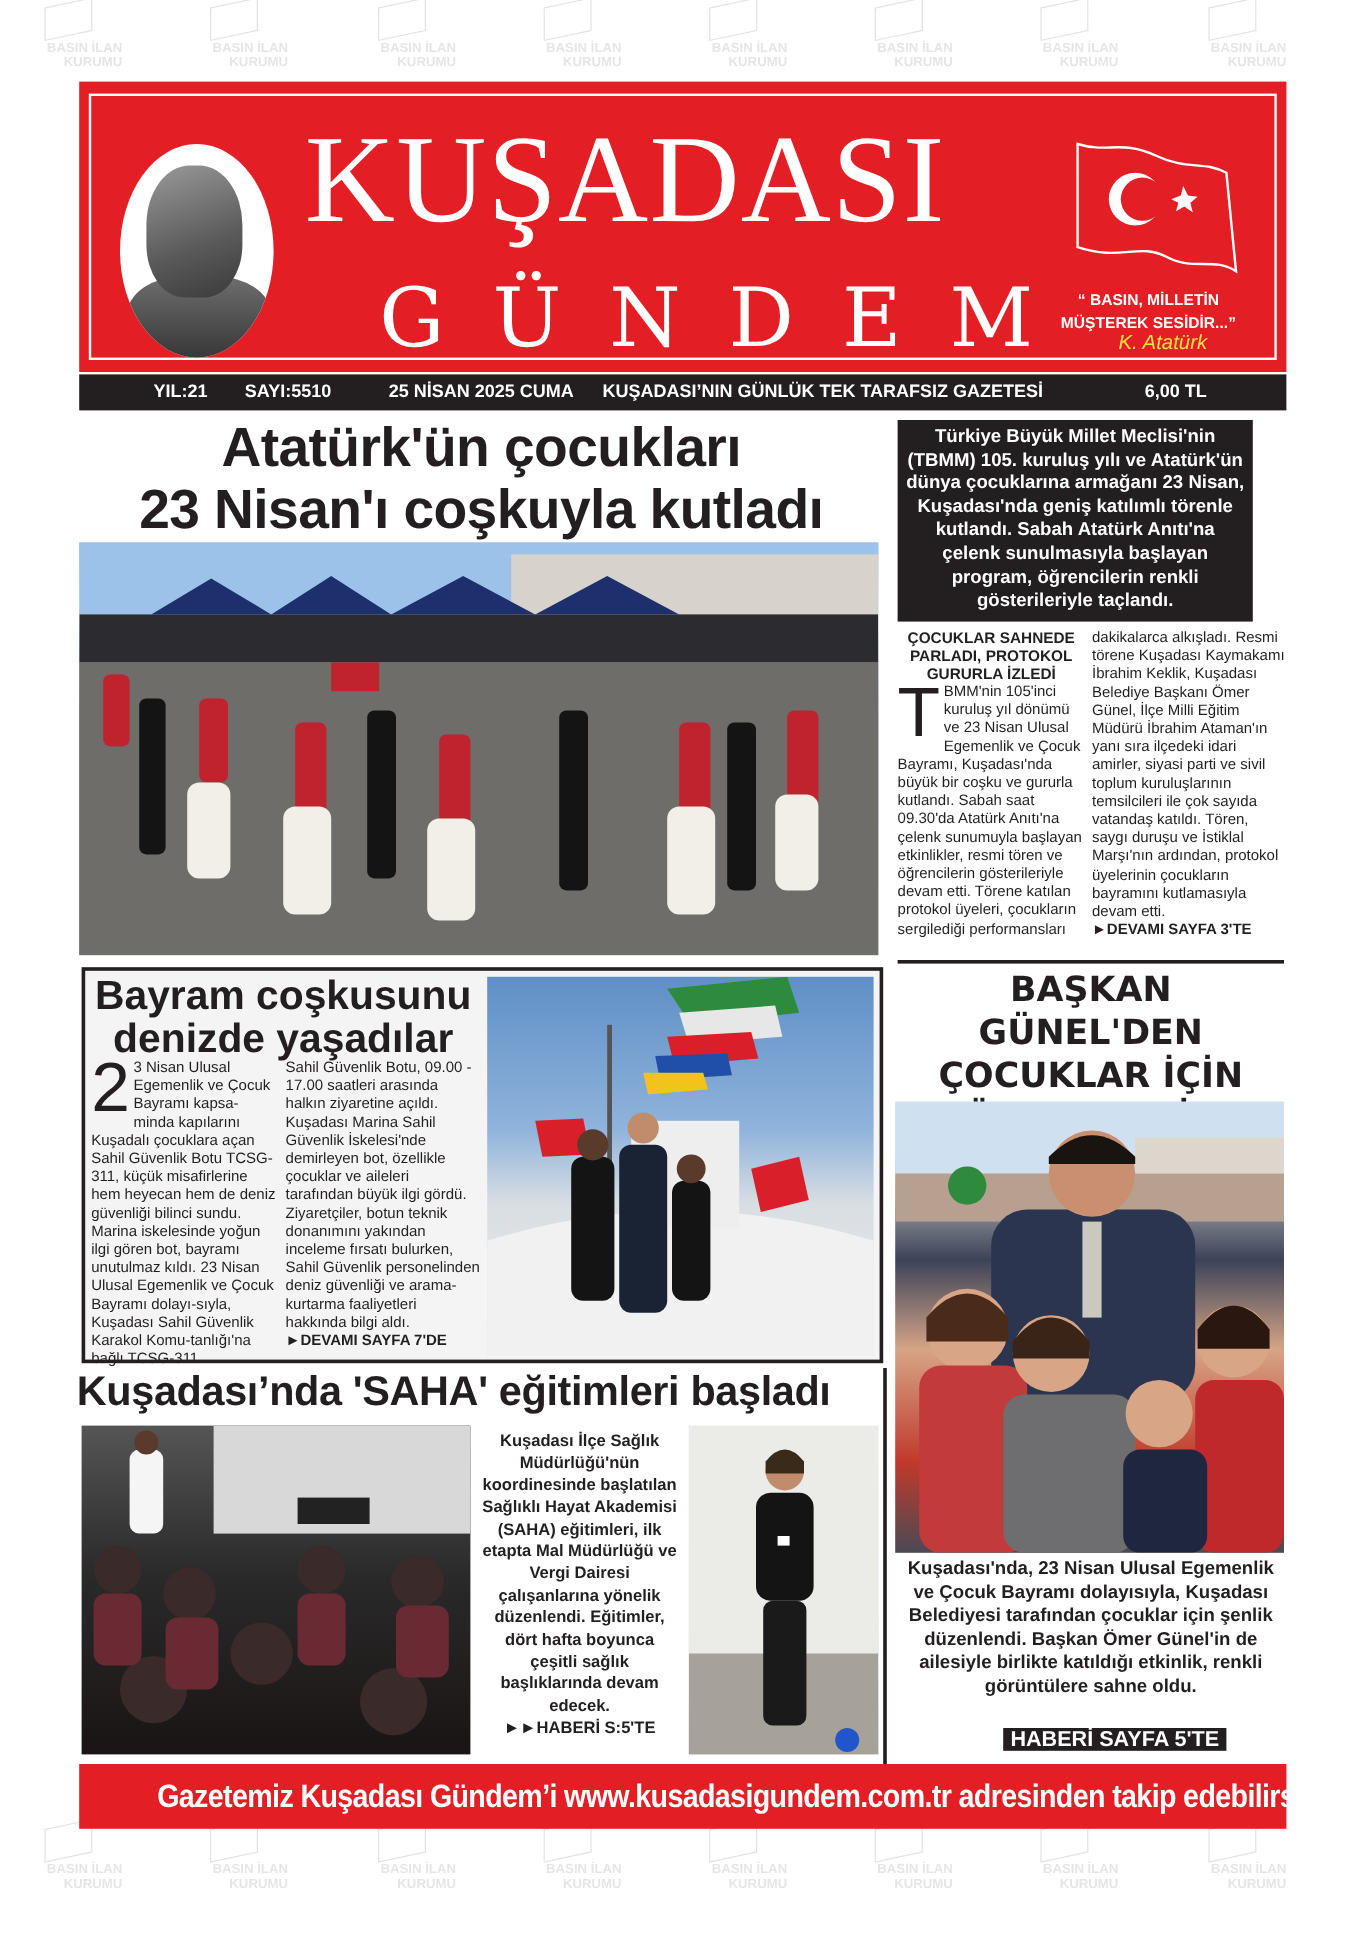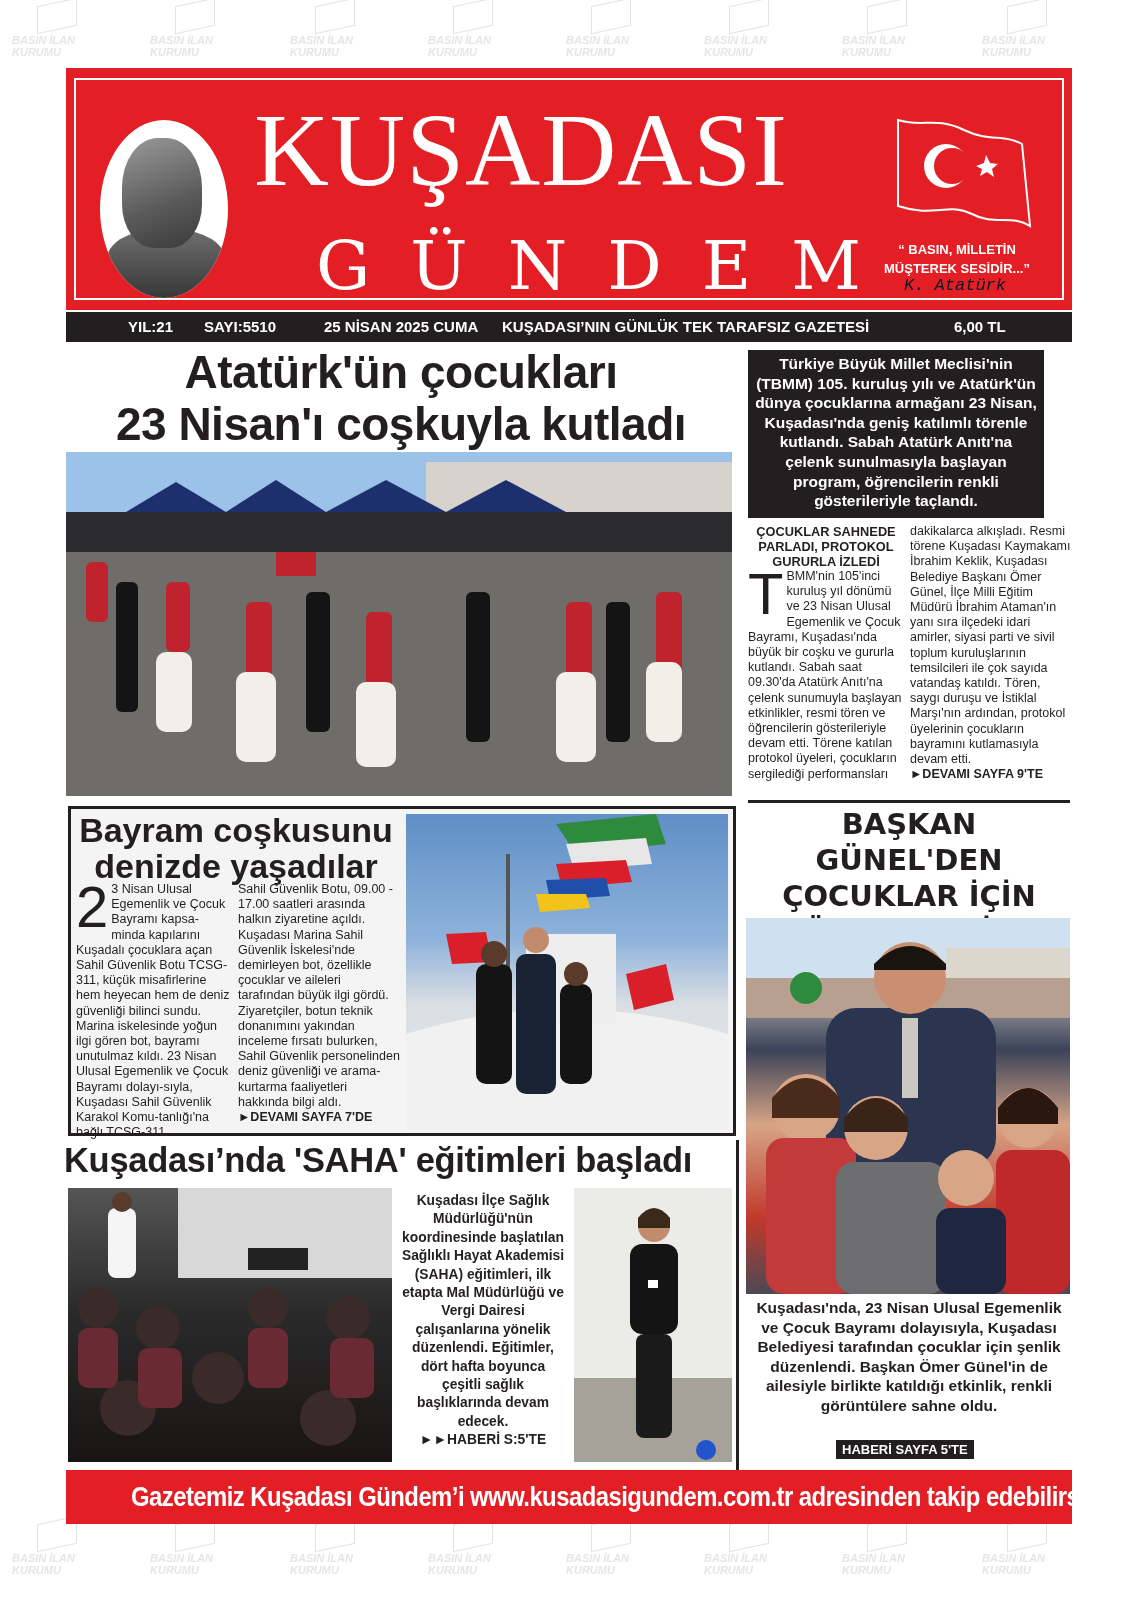--- a/index.html
+++ b/index.html
@@ -1,33 +1,33 @@
 <!DOCTYPE html>
 <html><head>
 <meta charset="utf-8">
 <style>
   * { box-sizing: border-box; margin: 0; padding: 0; }
   body { width: 1140px; height: 1614px; background: #ffffff; position: relative; overflow: hidden; font-family: "Liberation Sans", sans-serif; color: #231f20; }
   .abs { position: absolute; }
 
   
-  .wm { position: absolute; width: 90px; height: 60px; text-align: left; color: rgba(180,180,180,0.35); font-size: 11px; font-weight: bold; line-height: 12px; pointer-events: none; font-style: italic; }
+  .wm { position: absolute; width: 90px; height: 60px; text-align: right; color: rgba(180,180,180,0.35); font-size: 11px; font-weight: bold; line-height: 12px; pointer-events: none; }
   .wm .box { width: 40px; height: 28px; margin: 0 auto 4px; border: 1px solid rgba(190,190,190,0.45); transform: skewY(-12deg); }
 
   
   .masthead { left: 66px; top: 68px; width: 1006px; height: 242px; background: #e31e24; }
   .masthead-inner { position: absolute; left: 8px; top: 10px; right: 8px; bottom: 10px; border: 2px solid #ffffff; }
   .portrait { position: absolute; left: 24px; top: 40px; width: 128px; height: 178px; border-radius: 50%; background: #ffffff; overflow: hidden; }
   .portrait .face { position: absolute; left: 22px; top: 18px; width: 80px; height: 110px; border-radius: 45% 45% 40% 40%; background: linear-gradient(160deg,#9a9a9a,#5a5a5a 60%,#3a3a3a); }
   .portrait .suit { position: absolute; left: 6px; top: 110px; width: 120px; height: 80px; border-radius: 40% 40% 0 0; background: linear-gradient(180deg,#6e6e6e,#2e2e2e); }
   .title-main { position: absolute; left: 178px; top: 18px; font-family: "Liberation Serif", serif; font-size: 104px; color: #ffffff; letter-spacing: 1px; line-height: 1; }
   .title-sub { position: absolute; left: 240px; top: 152px; font-family: "DejaVu Serif", serif; font-weight: normal; font-size: 68px; color: #ffffff; letter-spacing: 40px; line-height: 1; }
   .flag { position: absolute; right: 28px; top: 34px; width: 140px; height: 118px; }
   .motto { position: absolute; right: 30px; top: 160px; width: 150px; font-size: 13px; font-weight: bold; color: #ffffff; text-align: center; line-height: 19px; }
-  .signature { position: absolute; right: 56px; top: 196px; font-family: Liberation Mono, monospace; font-style: italic; font-size: 17px; color: #0f172a; }
+  .signature { position: absolute; right: 56px; top: 196px; font-family: Liberation Sans, sans-serif; font-style: italic; font-size: 17px; color: #fde047; }
 
   
   .infobar { left: 66px; top: 312px; width: 1006px; height: 30px; background: #231f20; color: #ffffff; font-weight: bold; font-size: 15px; }
   .infobar span { position: absolute; top: 6px; }
 
   
   .lead-headline { left: 64px; top: 346px; width: 674px; text-align: center; font-weight: bold; font-size: 46px; line-height: 52px; color: #231f20; letter-spacing: -0.5px; }
   .photo { position: absolute; overflow: hidden; }
   .photo-lead { left: 66px; top: 452px; width: 666px; height: 344px; background: linear-gradient(180deg,#8fb7e3 0%,#c9d7e6 18%,#7a8c9a 30%,#6b6f72 45%,#7a7772 100%); }
 
@@ -48,21 +48,21 @@
   .vrule { left: 736px; top: 1140px; width: 3px; height: 330px; background: #231f20; }
   .photo-class { left: 68px; top: 1188px; width: 324px; height: 274px; background: linear-gradient(180deg,#555 0%,#2a2a2a 45%,#1a1414 100%); }
   .saha-text { left: 400px; top: 1192px; width: 166px; font-weight: bold; font-size: 13.8px; line-height: 18.4px; text-align: center; color: #231f20; }
   .photo-woman { left: 574px; top: 1188px; width: 158px; height: 274px; background: linear-gradient(180deg,#e8e8e6 0%,#d8d8d4 60%,#a8a49c 100%); }
 
   
   .right-rule { left: 748px; top: 800px; width: 322px; height: 3px; background: #231f20; }
   .gunel-headline { left: 744px; top: 806px; width: 330px; text-align: center; font-family: "DejaVu Sans", sans-serif; font-weight: bold; font-size: 29px; line-height: 36px; color: #231f20; }
   .photo-gunel { left: 746px; top: 918px; width: 324px; height: 376px; background: linear-gradient(180deg,#cfe0f0 0%,#e0dcd6 12%,#3b4358 35%,#d7a486 55%,#c0392b 80%,#4a4a55 100%); }
   .gunel-text { left: 748px; top: 1298px; width: 322px; text-align: center; font-weight: bold; font-size: 15.5px; line-height: 19.6px; color: #231f20; }
-  .gunel-more { left: 836px; top: 1440px; height: 19px; padding: 1px 6px; background: #231f20; color: #ffffff; font-weight: bold; font-size: 13px; line-height: 17px; }
+  .gunel-more { left: 836px; top: 1440px; height: 19px; padding: 1px 6px; background: #231f20; color: #ffffff; font-weight: bold; font-size: 18px; line-height: 17px; }
 
   
   .bottom-banner { left: 66px; top: 1470px; width: 1006px; height: 54px; background: #e31e24; color: #ffffff; font-family: "Liberation Sans", sans-serif; font-weight: bold; font-size: 27px; line-height: 54px; text-align: center; letter-spacing: -0.6px; transform-origin: left; }
 </style>
 </head>
 <body>
 
 <div id="wm-layer">
     <div class="wm" style="left: 12px; top: 2px;">
       <div class="box"></div>
@@ -218,21 +218,21 @@
 
 <div class="abs summary-box">Türkiye Büyük Millet Meclisi'nin (TBMM) 105. kuruluş yılı ve Atatürk'ün dünya çocuklarına armağanı 23 Nisan, Kuşadası'nda geniş katılımlı törenle kutlandı. Sabah Atatürk Anıtı'na çelenk sunulmasıyla başlayan program, öğrencilerin renkli gösterileriyle taçlandı.</div>
 
 <div class="abs col-text" style="left:748px; top:524px; width:156px;">
   <div class="subhead">ÇOCUKLAR SAHNEDE PARLADI, PROTOKOL GURURLA İZLEDİ</div>
   <span class="dropcap">T</span>
   <span>BMM'nin 105'inci kuruluş yıl dönümü ve 23 Nisan Ulusal Egemenlik ve Çocuk Bayramı, Kuşadası'nda büyük bir coşku ve gururla kutlandı. Sabah saat 09.30'da Atatürk Anıtı'na çelenk sunumuyla başlayan etkinlikler, resmi tören ve öğrencilerin gösterileriyle devam etti. Törene katılan protokol üyeleri, çocukların sergilediği performansları</span>
 </div>
 <div class="abs col-text" style="left:910px; top:524px; width:162px;">
   <span>dakikalarca alkışladı. Resmi törene Kuşadası Kaymakamı İbrahim Keklik, Kuşadası Belediye Başkanı Ömer Günel, İlçe Milli Eğitim Müdürü İbrahim Ataman'ın yanı sıra ilçedeki idari amirler, siyasi parti ve sivil toplum kuruluşlarının temsilcileri ile çok sayıda vatandaş katıldı. Tören, saygı duruşu ve İstiklal Marşı'nın ardından, protokol üyelerinin çocukların bayramını kutlamasıyla devam etti.</span>
-  <div class="more">►DEVAMI SAYFA 9'TE</div>
+  <div class="more">►DEVAMI SAYFA 3'TE</div>
 </div>
 
 <div class="abs bayram-box"></div>
 <div class="abs bayram-title">
   <div>Bayram coşkusunu</div>
   <div>denizde yaşadılar</div>
 </div>
 <div class="abs col-text" style="left:76px; top:882px; width:156px;">
   <span class="dropcap">2</span>
   <span>3 Nisan Ulusal Egemenlik ve Çocuk Bayramı kapsa-minda kapılarını Kuşadalı çocuklara açan Sahil Güvenlik Botu TCSG-311, küçük misafirlerine hem heyecan hem de deniz güvenliği bilinci sundu. Marina iskelesinde yoğun ilgi gören bot, bayramı unutulmaz kıldı. 23 Nisan Ulusal Egemenlik ve Çocuk Bayramı dolayı-sıyla, Kuşadası Sahil Güvenlik Karakol Komu-tanlığı'na bağlı TCSG-311</span>

